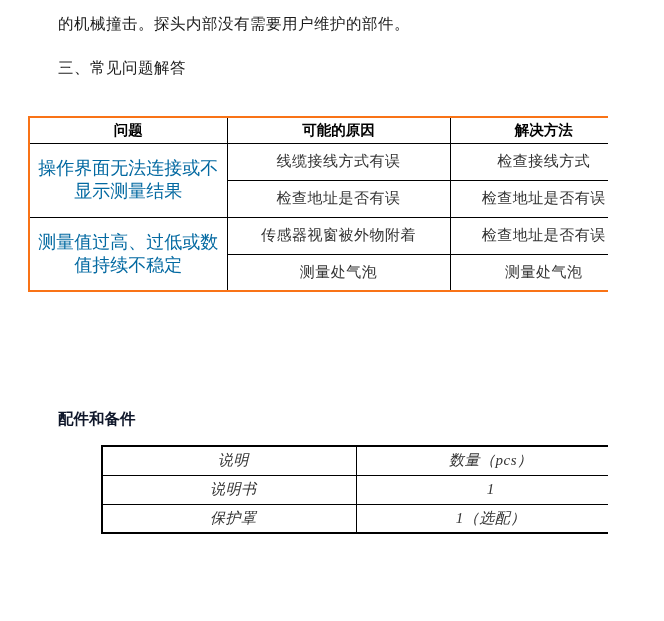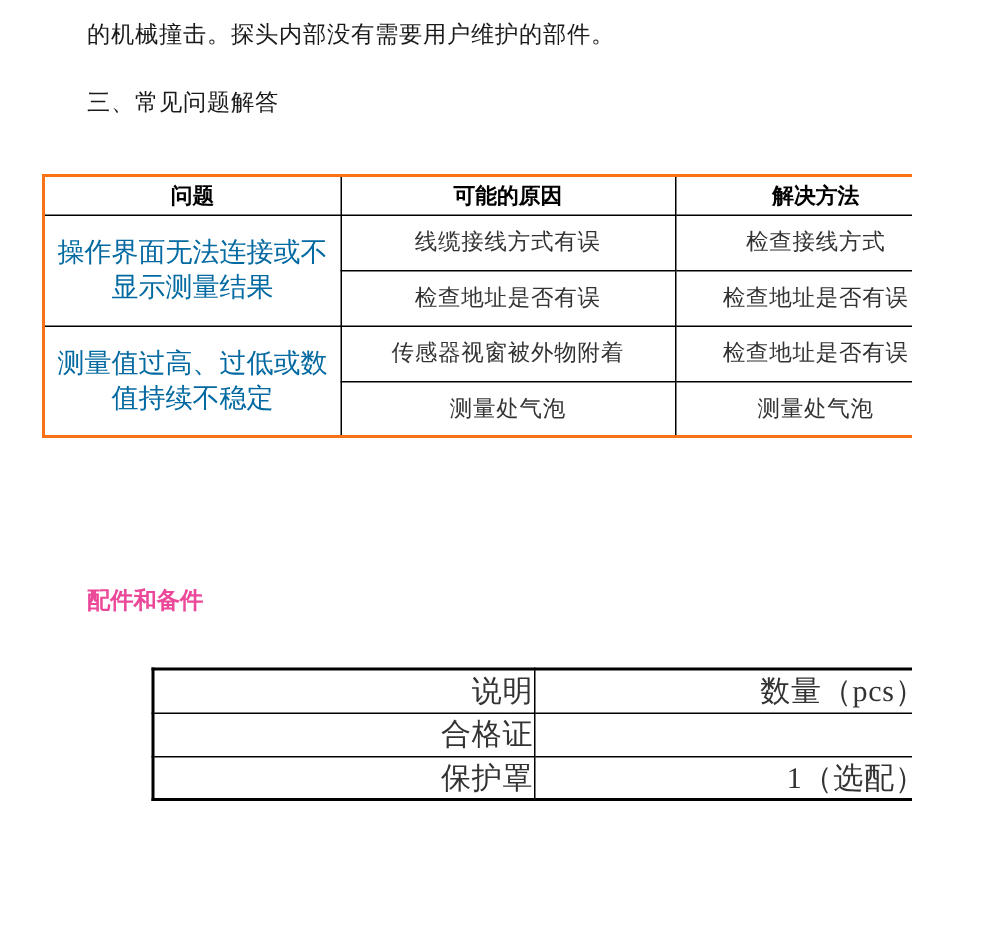--- a/index.html
+++ b/index.html
@@ -65,46 +65,47 @@
     padding: 0 6px;
   }
   td.plain {
     font-size: 15px;
     color: #333;
     letter-spacing: 0.5px;
   }
   .accessories-heading {
     position: absolute;
     left: 58px;
-    top: 390px;
+    top: 409px;
     font-family: "Liberation Sans", sans-serif;
     font-weight: bold;
     font-size: 15.5px;
-    color: #ec4899;
+    color: #0f172a;
     white-space: nowrap;
   }
   table.accessories {
     position: absolute;
     left: 101px;
     top: 445px;
     width: 516px;
     border-collapse: collapse;
     table-layout: fixed;
     border: 2px solid #000;
   }
   table.accessories td {
     border: 1px solid #000;
     height: 29px;
-    font-size: 20px;
+    font-size: 15px;
     color: #333;
     letter-spacing: 0.5px;
-    text-align: right;
+    text-align: center;
     vertical-align: middle;
     padding: 0 0 0 8px;
     overflow: hidden;
+    font-style: italic;
   }
 </style>
 </head>
 <body>
 
 <div class="page">
 
   <div class="paragraph">的机械撞击。探头内部没有需要用户维护的部件。</div>
 
   <div class="section-heading">三、常见问题解答</div>
@@ -148,21 +149,21 @@
     <colgroup>
       <col style="width:254px">
       <col style="width:262px">
     </colgroup>
     <tbody>
       <tr>
         <td>说明</td>
         <td>数量（pcs）</td>
       </tr>
       <tr>
-        <td>合格证</td>
+        <td>说明书</td>
         <td>1</td>
       </tr>
       <tr>
         <td>保护罩</td>
         <td>1（选配）</td>
       </tr>
     </tbody>
   </table>
 
 </div>

